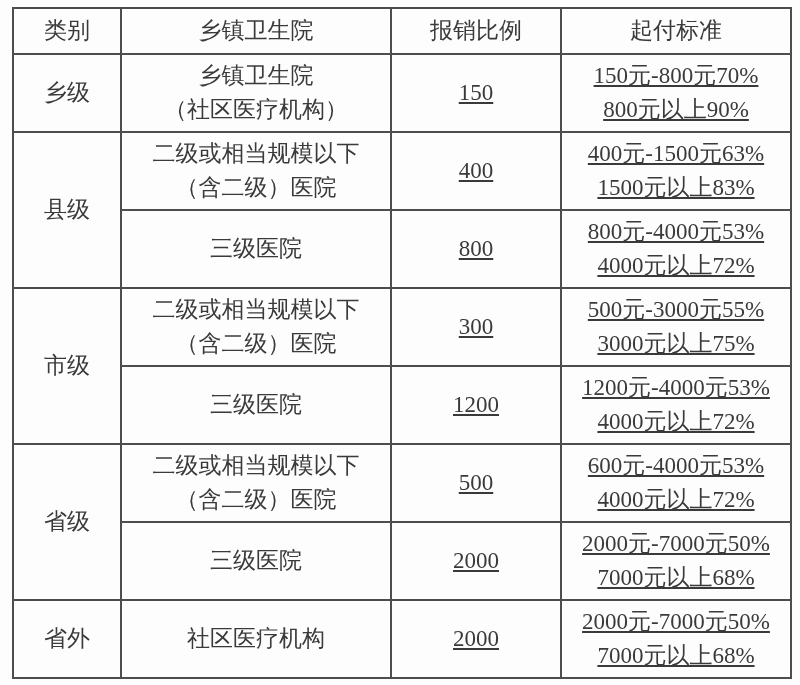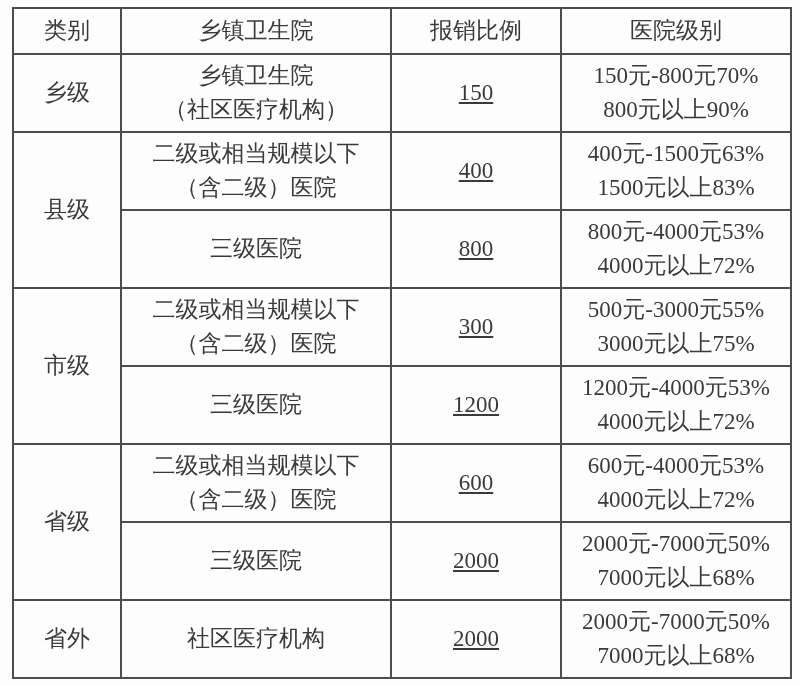--- a/index.html
+++ b/index.html
@@ -28,40 +28,40 @@
     vertical-align: middle;
     padding: 0 2px;
     font-size: 23px;
     font-weight: normal;
     line-height: 1.5;
     white-space: pre-line;
     overflow: hidden;
   }
   tr.hdr  { height: 46px; }
   tr.body { height: 78px; }
-  td.rate { font-size: 24px; }
+  td.rate { font-size: 24px; text-decoration: underline; }
   td.num  { font-size: 24px; text-decoration: underline; }
 </style>
 </head>
 <body>
 
 <div class="page">
   <table class="reimb">
     <colgroup>
       <col style="width:108px">
       <col style="width:270px">
       <col style="width:170px">
       <col style="width:230px">
     </colgroup>
     <thead>
       <tr class="hdr">
         <th>类别</th>
         <th>乡镇卫生院</th>
         <th>报销比例</th>
-        <th>医院级别</th>
+        <th>起付标准</th>
       </tr>
     </thead>
     <tbody>
       <tr class="body">
         <td>乡级</td>
         <td>乡镇卫生院
 （社区医疗机构）</td>
         <td class="num">150</td>
         <td class="rate">150元-800元70%
 800元以上90%</td>
@@ -91,21 +91,21 @@
       <tr class="body">
         <td>三级医院</td>
         <td class="num">1200</td>
         <td class="rate">1200元-4000元53%
 4000元以上72%</td>
       </tr>
       <tr class="body">
         <td rowspan="2">省级</td>
         <td>二级或相当规模以下
 （含二级）医院</td>
-        <td class="num">600</td>
+        <td class="num">500</td>
         <td class="rate">600元-4000元53%
 4000元以上72%</td>
       </tr>
       <tr class="body">
         <td>三级医院</td>
         <td class="num">2000</td>
         <td class="rate">2000元-7000元50%
 7000元以上68%</td>
       </tr>
       <tr class="body">

